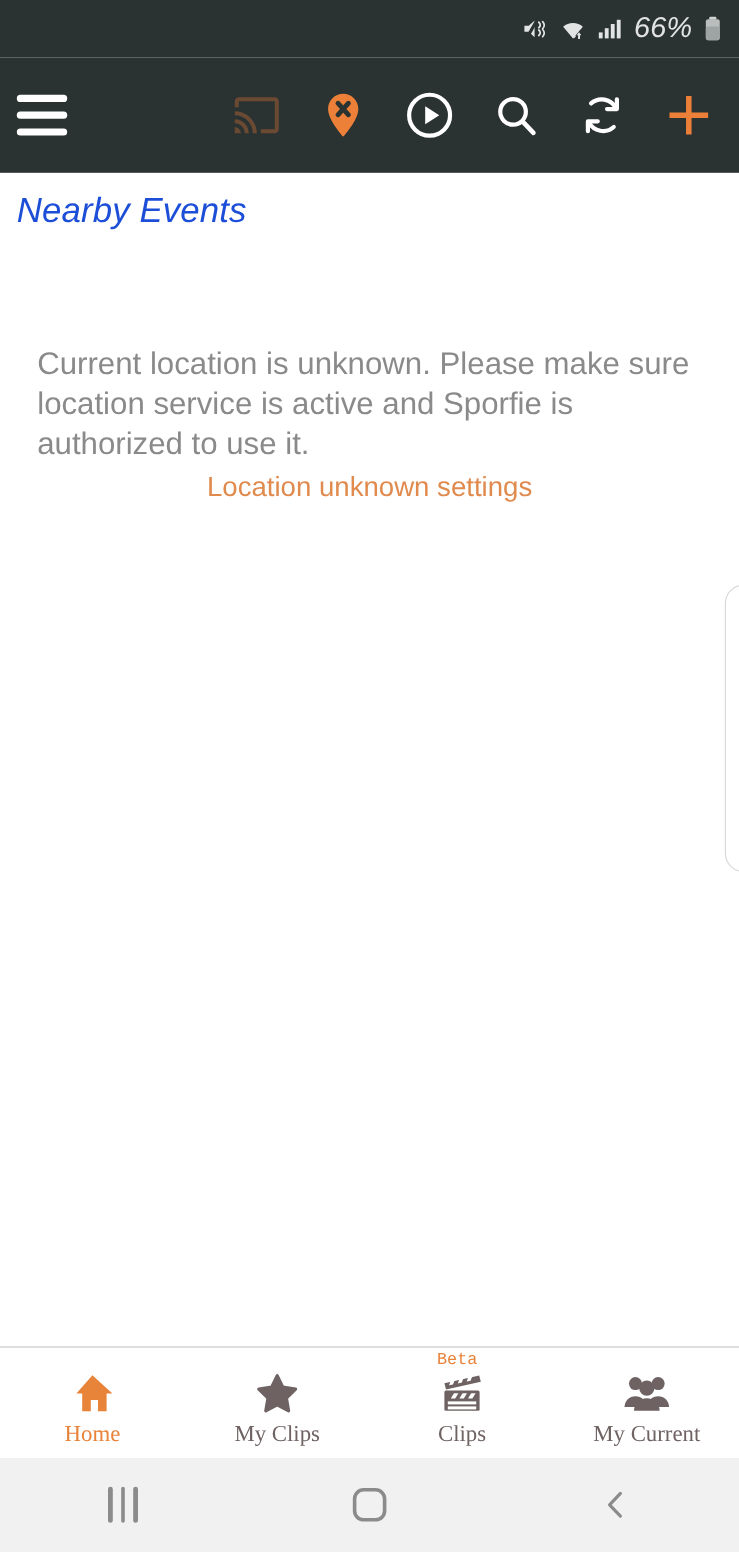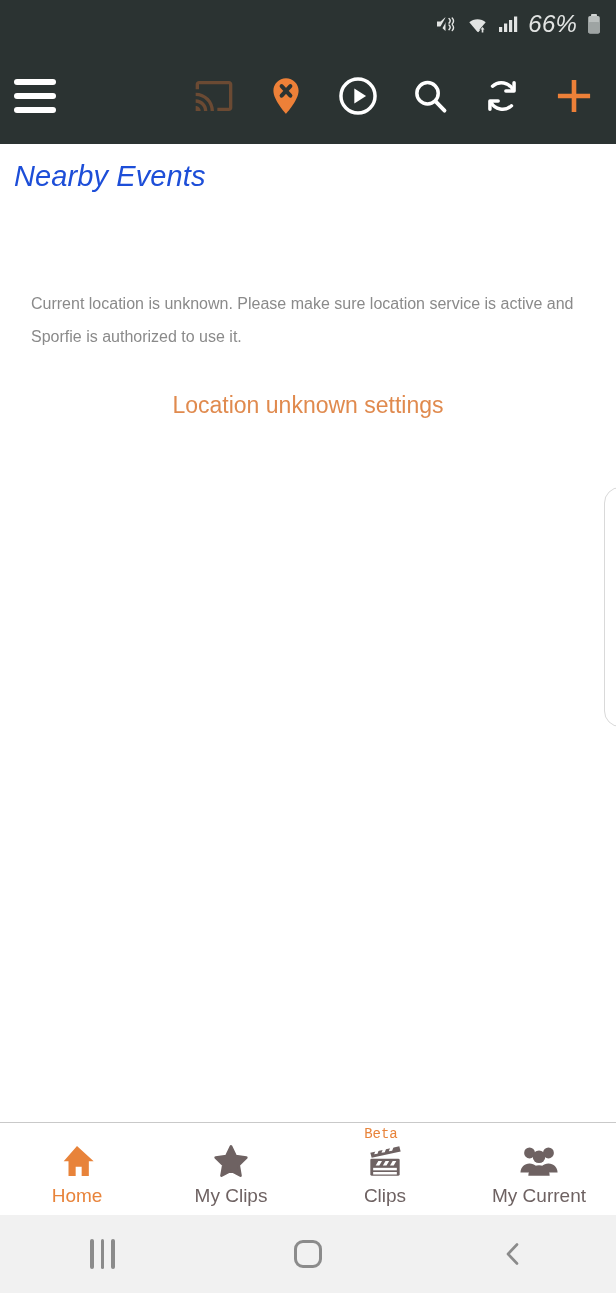--- a/index.html
+++ b/index.html
@@ -47,21 +47,21 @@
 
   
   .page-title {
     position: absolute; left: 14px; top: 160px;
     font-size: 29px; color: #1d4ed8; letter-spacing: .1px; font-style: italic;
   }
 
   
   .message {
     position: absolute; left: 31px; top: 287px; width: 556px;
-    font-size: 16px; line-height: 33px; color: #8a8a8a;
+    font-size: 26px; line-height: 33px; color: #8a8a8a;
   }
   .settings-link {
     position: absolute; left: 0; top: 392px; width: 616px;
     text-align: center; font-size: 23px; color: #e08a4e; cursor: pointer;
   }
 
   
   .ghost-panel {
     position: absolute; left: 604px; top: 487px; width: 60px; height: 240px;
     border: 1.5px solid #d9d9d9; border-radius: 16px; background: transparent;
@@ -72,21 +72,21 @@
     position: absolute; left: 0; top: 1122px; width: 616px; height: 93px;
     background: #ffffff; border-top: 1.5px solid #c9c9c9;
     display: flex; align-items: stretch;
   }
   .navitem {
     flex: 1 1 0; display: flex; flex-direction: column;
     align-items: center; justify-content: center; gap: 4px;
     position: relative; cursor: pointer; padding-top: 6px;
   }
   .navicon { height: 42px; display: flex; align-items: center; justify-content: center; }
-  .navlabel { font-size: 19px; color: #6e6262; line-height: 1; }
+  .navlabel { font-size: 19px; color: #6e6262; line-height: 1; font-family: Liberation Serif, serif; }
   .navitem.active .navlabel { color: #e8833a; }
   .beta-badge {
     position: absolute; top: 4px; left: 50%; transform: translateX(-62%);
     font-size: 14px; color: #e8833a; line-height: 1; z-index: 2; font-family: Liberation Mono, monospace;
   }
 
   
   .sysnav {
     position: absolute; left: 0; top: 1215px; width: 616px; height: 78px;
     background: #f1f1f1; display: flex; align-items: center;

